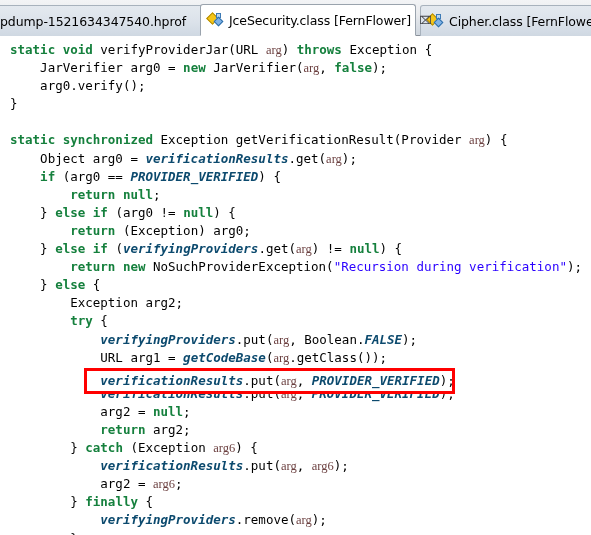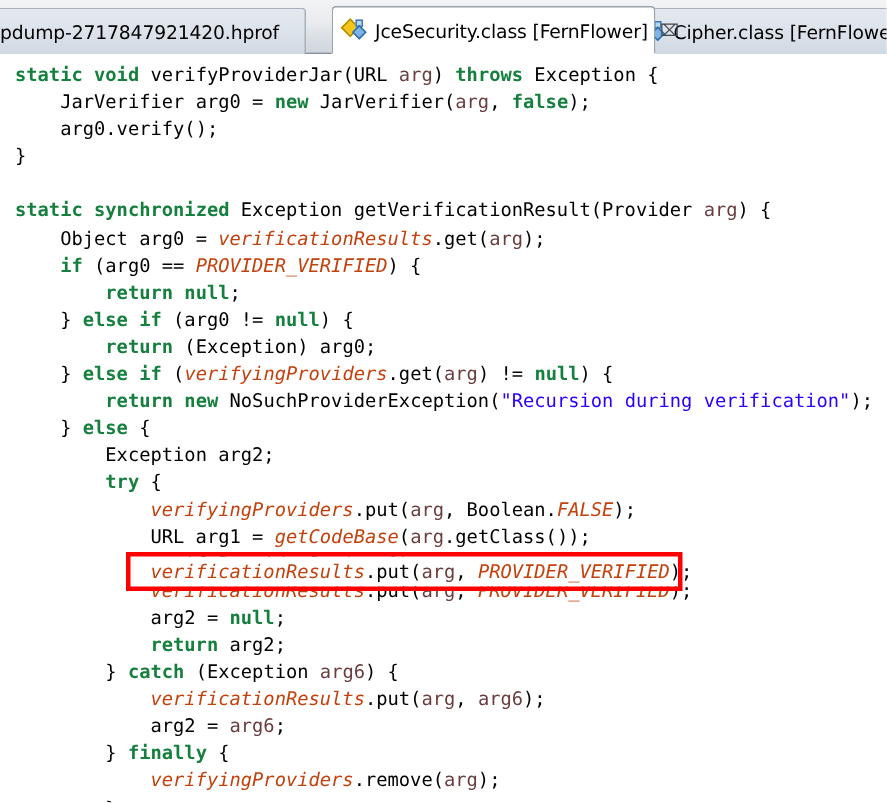--- a/index.html
+++ b/index.html
@@ -38,21 +38,20 @@
     border: 1px solid #a8b2bd;
     border-bottom: none;
     top: 5px;
     height: 31px;
   }
   .tab.active {
     background: #ffffff;
     border: 1px solid #9aa3ad;
     border-bottom: 1px solid #ffffff;
     z-index: 5;
-    margin-left: 21px;
   }
   #tab-0 { left: -8px; width: 212px; }
   #tab-1 { left: 200px; width: 216px; }
   #tab-2 { left: 420px; width: 180px; }
 
   .tab-icon { width: 16px; height: 16px; flex: 0 0 16px; position: relative; }
   .tab-icon .diamond {
     position: absolute; left: 0px; top: 2px;
     width: 9px; height: 9px;
     background: #f5c518;
@@ -94,23 +93,23 @@
     font-size: 12.5px;
     line-height: 18.1px;
     white-space: pre;
     padding-top: 5px;
   }
   .line { height: 18.1px; padding-left: 10px; white-space: pre; }
 
   
   .kw   { color: #15803d; font-weight: bold; }
   .pl   { color: #000000; }
-  .fld  { color: #c2410c; font-style: italic; font-weight: normal; }
+  .fld  { color: #0c4a6e; font-style: italic; font-weight: bold; }
   .str  { color: #2a00ff; }
-  .par  { color: #6a3e3e; }
+  .par  { color: #6a3e3e; font-family: Liberation Serif, serif; }
 
   
   #redbox {
     position: absolute;
     left: 84px;
     top: 332px;
     width: 371px;
     height: 26px;
     border: 3px solid #ff0000;
     background: transparent;
@@ -137,21 +136,21 @@
     white-space: pre;
     z-index: 11;
   }
 </style>
 </head>
 <body>
 
 <div id="tabbar">
 
   <div class="tab inactive" id="tab-0">
-    <span class="tab-label">pdump-2717847921420.hprof</span>
+    <span class="tab-label">pdump-1521634347540.hprof</span>
   </div>
 
   <div class="tab active" id="tab-1">
     <span class="tab-icon">
       <span class="diamond"></span>
         <span class="blue2"></span>
         <span class="blue1"></span>
     </span>
     <span class="tab-label">JceSecurity.class [FernFlower]</span>
     <span class="tab-close">⌧</span>

